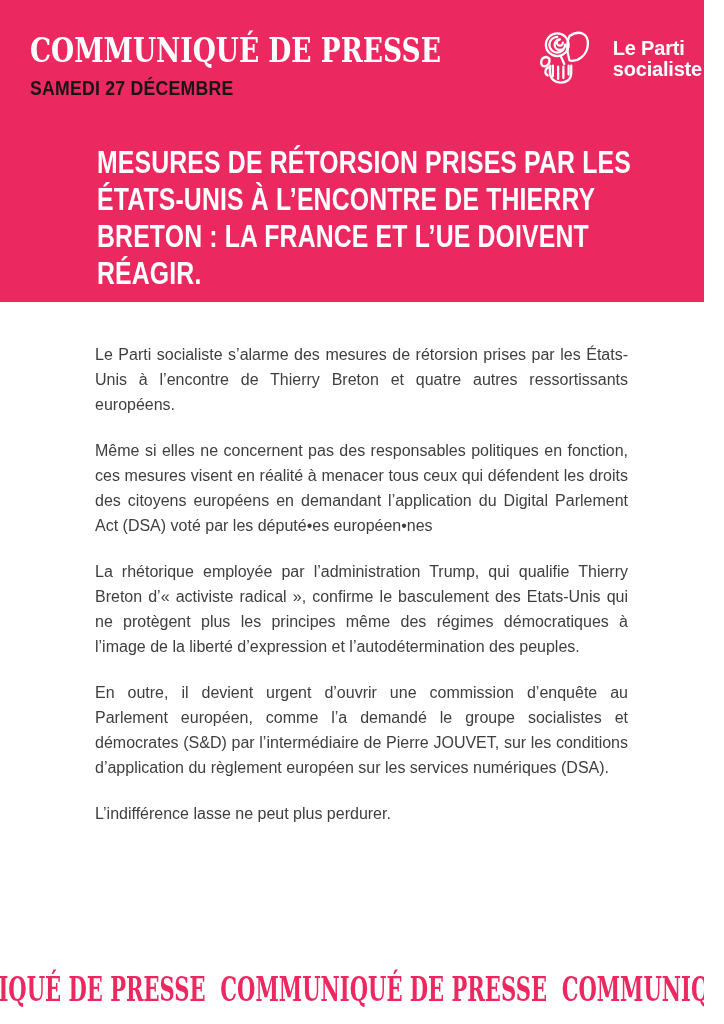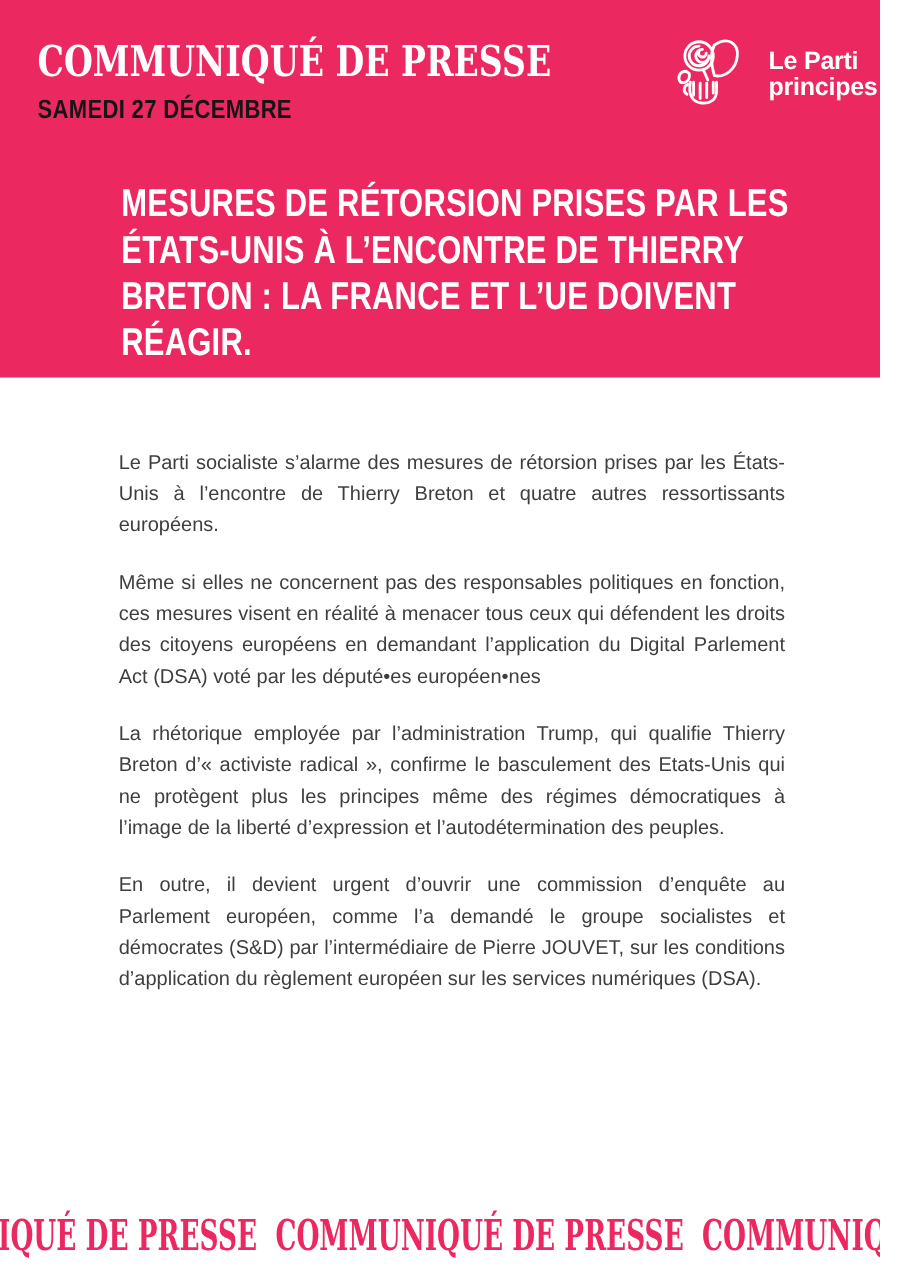--- a/index.html
+++ b/index.html
@@ -77,21 +77,21 @@
     transform-origin: left top;
   }
 
   
   .body-block {
     padding: 40px 0 0 95px;
     width: 533px;
   }
   .body-block p {
     width: 533px;
-    margin: 16px 0 21px 0;
+    margin: 0 0 21px 0;
     font-size: 16px;
     line-height: 25px;
     color: var(--textDark, #3E3E3E);
     text-align: justify;
   }
 
   
   .footer-strip {
     position: absolute;
     left: 0;
@@ -141,36 +141,37 @@
             <path d="M26 33 L 30 42"></path>
 
             <path d="M14 44 C 12 56, 16 62, 24 63 C 32 64, 38 60, 38 52 L 38 44"></path>
             <path d="M17 44 v12 M23 45 v14 M29 45 v13 M35 44 v10"></path>
             <path d="M12 46 c -4 1 -5 7 -1 9"></path>
           </g>
         </svg>
       </span>
       <div class="logo-text">
         <div>Le Parti</div>
-        <div>principes</div>
+        <div>socialiste</div>
       </div>
     </div>
 
     <div class="headline">
       <div class="headline-line">MESURES DE RÉTORSION PRISES PAR LES</div>
       <div class="headline-line">ÉTATS-UNIS À L’ENCONTRE DE THIERRY</div>
       <div class="headline-line">BRETON : LA FRANCE ET L’UE DOIVENT</div>
       <div class="headline-line">RÉAGIR.</div>
     </div>
   </div>
 
   <div class="body-block">
     <p>Le Parti socialiste s’alarme des mesures de rétorsion prises par les États-Unis à l’encontre de Thierry Breton et quatre autres ressortissants européens.</p>
     <p>Même si elles ne concernent pas des responsables politiques en fonction, ces mesures visent en réalité à menacer tous ceux qui défendent les droits des citoyens européens en demandant l’application du Digital Parlement Act (DSA) voté par les député•es européen•nes</p>
     <p>La rhétorique employée par l’administration Trump, qui qualifie Thierry Breton  d’« activiste radical », confirme le basculement des Etats-Unis qui ne protègent plus les principes même des régimes démocratiques à l’image de la liberté d’expression et l’autodétermination des peuples.</p>
     <p>En outre, il devient urgent d’ouvrir une commission d’enquête au Parlement européen, comme l’a demandé le groupe socialistes et démocrates (S&amp;D) par l’intermédiaire de Pierre JOUVET, sur les conditions d’application du règlement européen sur les services numériques (DSA).</p>
+    <p>L’indifférence lasse ne peut plus perdurer.</p>
   </div>
 
   <div class="footer-strip">
     <div class="marquee">COMMUNIQUÉ DE PRESSE  COMMUNIQUÉ DE PRESSE  COMMUNIQUÉ DE PRESSE</div>
   </div>
 
 </div>
 
 </body></html>

